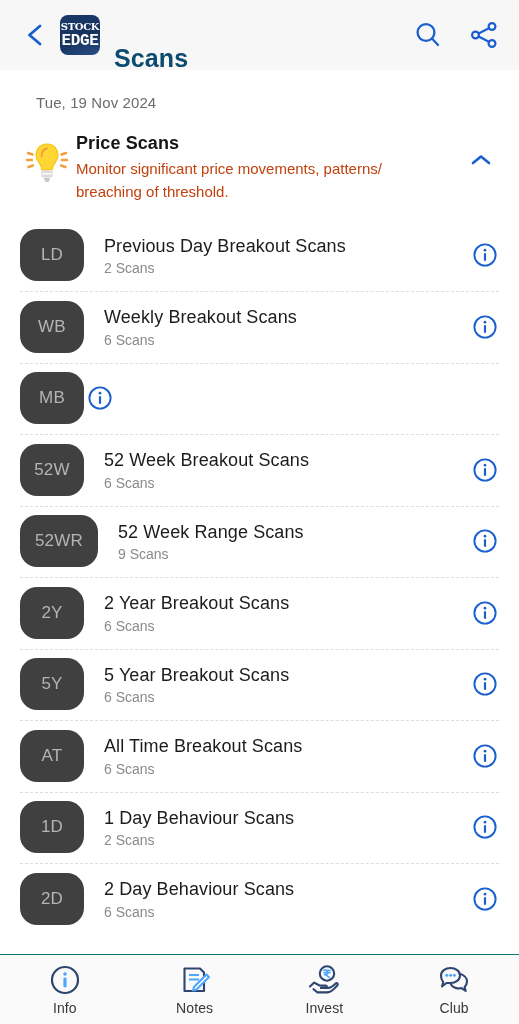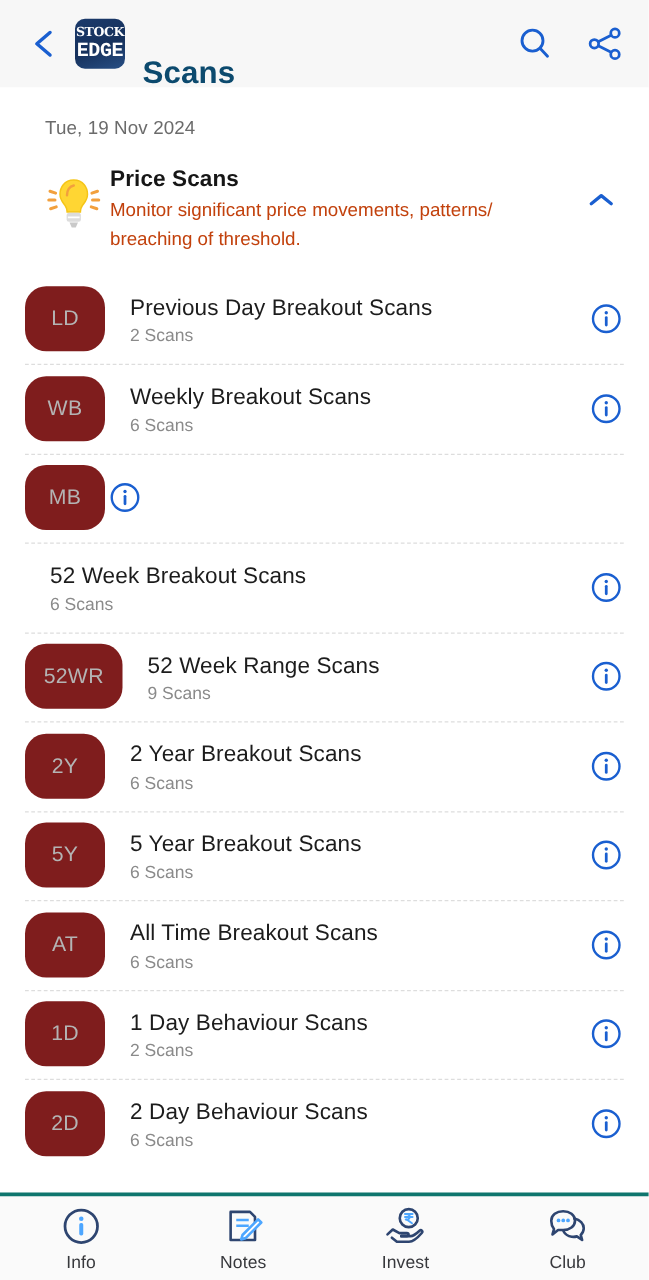--- a/index.html
+++ b/index.html
@@ -64,21 +64,20 @@
     font-size: 15px;
     color: #6b6b6b;
     padding: 24px 4px 0 36px;
     letter-spacing: 0.1px;
   }
 
   .section-head {
     display: flex;
     align-items: flex-start;
     padding: 20px 18px 8px 18px;
-    margin-left: 12px;
   }
   .bulb-wrap {
     width: 58px; flex: 0 0 58px;
     display: flex; align-items: center; justify-content: center;
     padding-top: 8px;
   }
   .section-text { flex: 1 1 auto; padding-top: 2px; }
   .section-title {
     font-size: 18px; font-weight: 700; color: #161616;
     letter-spacing: 0.1px;
@@ -109,42 +108,42 @@
     position: absolute;
     left: 20px; right: 20px; top: 0;
     border-top: 1px dashed #dddddd;
   }
   .badge {
     flex: 0 0 auto;
     min-width: 64px;
     height: 52px;
     padding: 15px 10px;
     border-radius: 17px;
-    background: #7f1d1d;
+    background: #404040;
     color: #b4b4b4;
     font-size: 17px;
     display: flex; align-items: center; justify-content: center;
     letter-spacing: 0.2px;
   }
   .badge.wide { min-width: 78px; }
   .row-text { flex: 1 1 auto; padding-left: 20px; }
   .row-title {
     font-size: 18px; color: #1c1c1c; letter-spacing: 0.1px;
     line-height: 1.25;
   }
   .row-sub { font-size: 14px; color: #8a8a8a; margin-top: 3px; }
   .info-btn { flex: 0 0 auto; width: 32px; height: 32px; display: flex; align-items: center; justify-content: center; }
 
   
   .bottom-nav {
     position: absolute;
     left: 0; bottom: 0;
     width: 519px; height: 70px;
     background: #fafafa;
-    border-top: 3px solid #0f766e;
+    border-top: 1px solid #0f766e;
     display: flex;
   }
   .nav-item {
     flex: 1 1 0;
     display: flex; flex-direction: column;
     align-items: center; justify-content: center;
     gap: 3px;
     height: 100%;
   }
   .nav-icon { height: 34px; display: flex; align-items: center; justify-content: center; }
@@ -260,20 +259,21 @@
         <div class="badge">MB</div>
         <div class="info-btn">
           <svg width="26" height="26" viewBox="0 0 26 26">
             <circle cx="13" cy="13" r="10.6" fill="none" stroke="#1a5fd0" stroke-width="1.9"></circle>
             <circle cx="13" cy="8.2" r="1.35" fill="#1a5fd0"></circle>
             <rect x="11.9" y="10.9" width="2.2" height="8.2" rx="1.1" fill="#1a5fd0"></rect>
           </svg>
         </div>
       </div>
       <div class="scan-row">
+        <div class="badge">52W</div>
         <div class="row-text">
           <div class="row-title">52 Week Breakout Scans</div>
           <div class="row-sub">6 Scans</div>
         </div>
         <div class="info-btn">
           <svg width="26" height="26" viewBox="0 0 26 26">
             <circle cx="13" cy="13" r="10.6" fill="none" stroke="#1a5fd0" stroke-width="1.9"></circle>
             <circle cx="13" cy="8.2" r="1.35" fill="#1a5fd0"></circle>
             <rect x="11.9" y="10.9" width="2.2" height="8.2" rx="1.1" fill="#1a5fd0"></rect>
           </svg>

